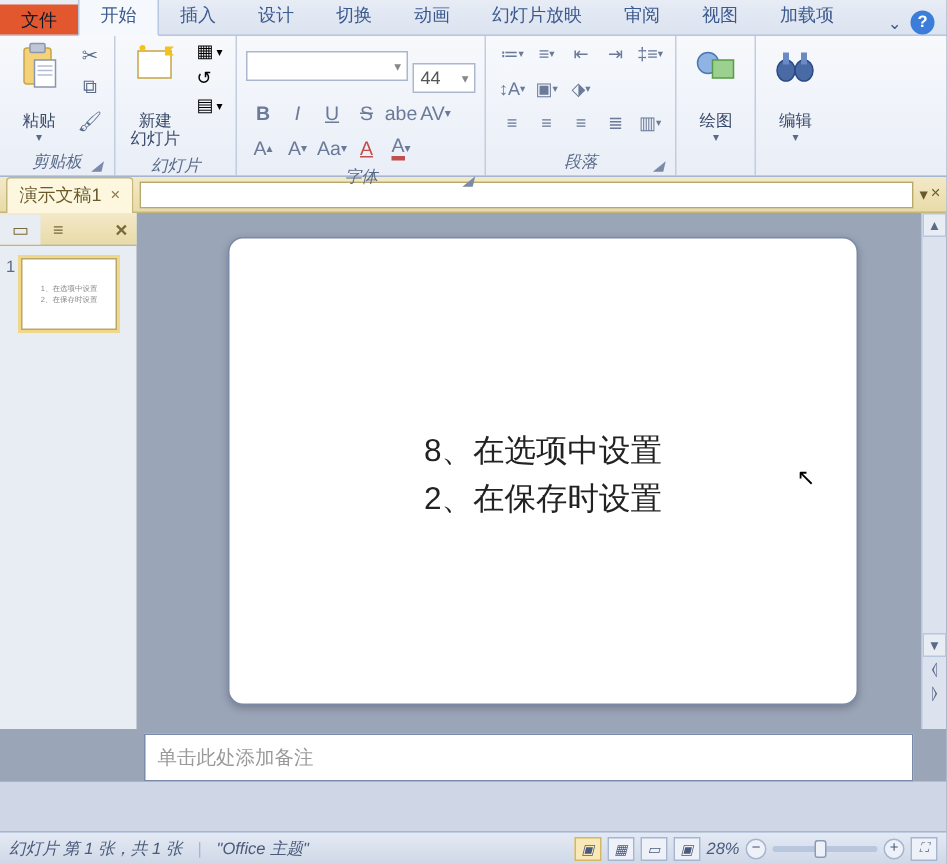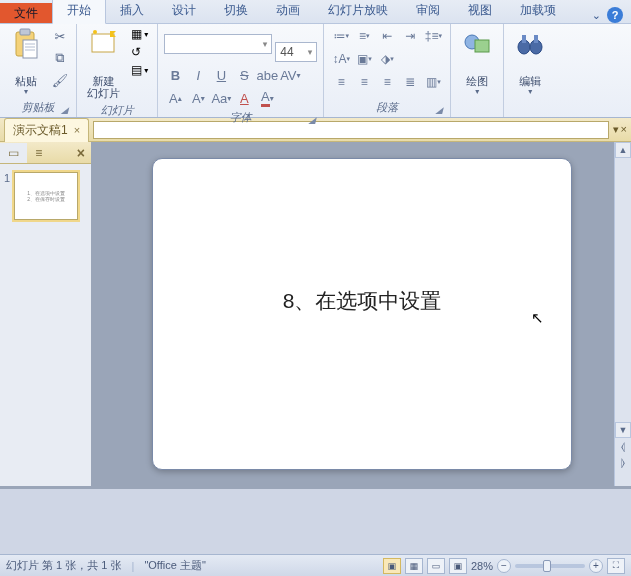--- a/index.html
+++ b/index.html
@@ -66,21 +66,21 @@
 .slide { position: absolute; left: 60px; top: 16px; width: 420px; height: 312px; background: #fff; border: 1px solid #7a8aa8; border-radius: 10px; box-shadow: 0 2px 6px rgba(0,0,0,.25); padding: 30px; }
 .slide-text { position: absolute; top: 126px; left: 0; right: 0; text-align: center; font-family: SimSun, serif; font-size: 21px; color: #222; line-height: 1.5; }
 .cursor-arrow { position: absolute; top: 150px; left: 378px; font-size: 15px; color: #000; }
 
 .vscroll { position: absolute; right: 0; top: 0; width: 17px; height: 100%; background: #dde3ee; border-left: 1px solid #b8c6de; }
 .vscroll .arrow { height: 16px; background: #e8ecf3; border: 1px solid #b8c6de; font-size: 9px; display: flex; align-items: center; justify-content: center; color: #5a6b8a; }
 .vscroll .track { height: calc(100% - 80px); }
 .vscroll .navbtn { height: 16px; font-size: 11px; display: flex; align-items: center; justify-content: center; color: #5a6b8a; }
 
 
-.statusbar { position: absolute; bottom: 0; left: 0; right: 0; height: 22px; background: linear-gradient(#e4eaf4, #cfd8e8); border-top: 1px solid #a6b6d0; display: flex; align-items: center; font-size: 11px; color: #4a5a7a; padding: 0 6px; gap: 10px; }
+.statusbar { position: absolute; bottom: 0; left: 0; right: 0; height: 22px; background: linear-gradient(#e4eaf4, #cfd8e8); border-top: 1px solid #a6b6d0; display: flex; align-items: center; font-size: 11px; color: #4a5a7a; padding: 0 6px; gap: 10px; font-style: italic; }
 .statusbar .sep { color: #a6b6d0; }
 .statusbar-right { margin-left: auto; display: flex; align-items: center; gap: 4px; }
 .viewbtn { width: 18px; height: 16px; border: 1px solid #a6b6d0; background: #eef2f8; display: flex; align-items: center; justify-content: center; font-size: 9px; }
 .viewbtn.active { background: #f9e8b8; border-color: #d4b860; }
 .zoom-slider { width: 70px; height: 4px; background: #b8c6de; position: relative; border-radius: 2px; }
 .zoom-slider .handle { position: absolute; left: 28px; top: -4px; width: 8px; height: 12px; background: #eef2f8; border: 1px solid #8a9ab8; border-radius: 2px; }
 .zoom-btn { width: 14px; height: 14px; border: 1px solid #a6b6d0; border-radius: 50%; background: #eef2f8; display: flex; align-items: center; justify-content: center; font-size: 10px; }
 
 svg { display: block; }
 </style>
@@ -305,36 +305,40 @@
             <span style="white-space:pre;text-align:center">1、在选项中设置
 2、在保存时设置</span>
           </div>
       </div>
     </div>
   </div>
   <div class="slidearea">
     <div class="slide">
       <div class="slide-text">
         <div>8、在选项中设置</div>
+        <div>2、在保存时设置</div>
       </div>
       <div class="cursor-arrow">↖</div>
     </div>
     <div class="vscroll">
       <div class="arrow">▲</div>
       <div class="track"></div>
       <div class="arrow">▼</div>
       <div class="navbtn">⦉</div>
       <div class="navbtn">⦊</div>
     </div>
   </div>
 </div>
 
 <div style="background:#9aa5b8;padding-top:3px">
   <div style="display:flex">
     <div style="width:96px;background:#9aa5b8"></div>
+    <div style="flex:1;margin-right:22px;background:#fff;border:1px solid #7a8aa8;height:32px;padding:6px 8px;font-size:13px;color:#9a9a9a;font-family:SimSun">
+      <span>单击此处添加备注</span>
+    </div>
   </div>
 </div>
 
 <div class="statusbar">
   <span>幻灯片 第 1 张，共 1 张</span>
   <span class="sep">|</span>
   <span>"Office 主题"</span>
   <div class="statusbar-right">
     <div class="viewbtn active">▣</div>
     <div class="viewbtn">▦</div>

